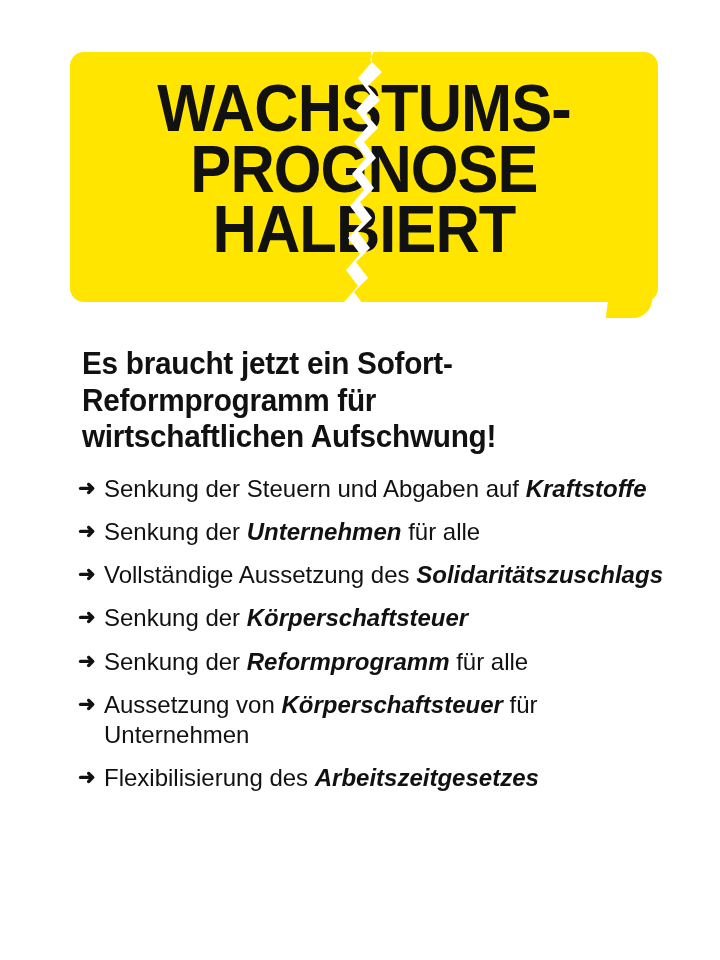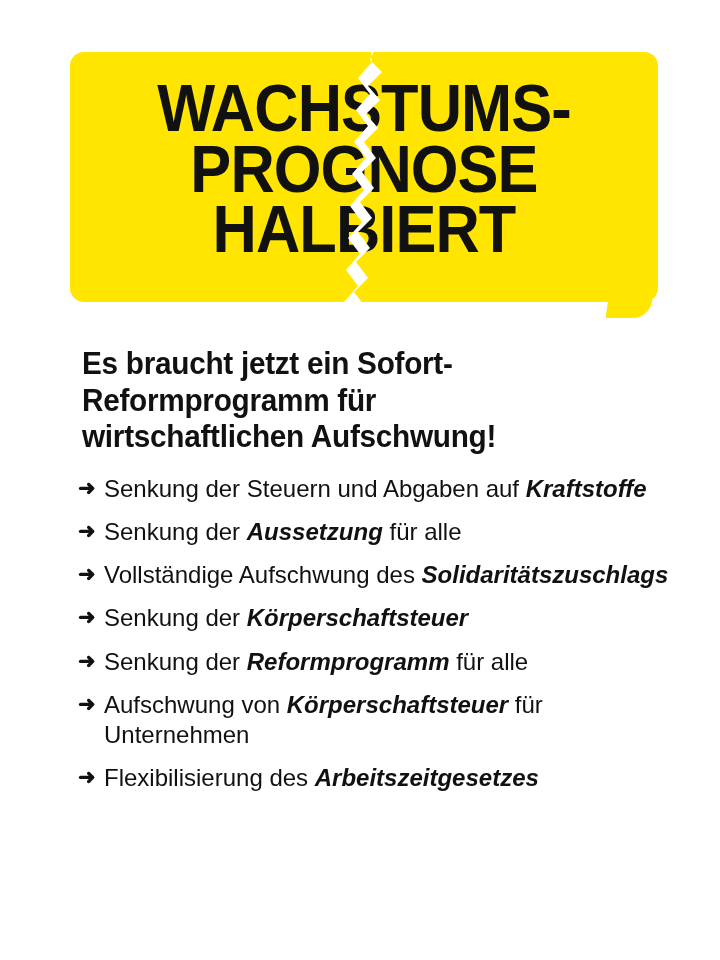--- a/index.html
+++ b/index.html
@@ -142,35 +142,35 @@
   <span>wirtschaftlichen Aufschwung!</span>
 </div>
 
 <ul class="bullets" id="bullet-list">
     <li>
       <span class="arrow">➜</span>
       <span class="btxt"><span>Senkung der Steuern und Abgaben auf </span><b>Kraftstoffe</b></span>
     </li>
     <li>
       <span class="arrow">➜</span>
-      <span class="btxt"><span>Senkung der </span><b>Aussetzung</b><span> für alle</span></span>
+      <span class="btxt"><span>Senkung der </span><b>Unternehmen</b><span> für alle</span></span>
     </li>
     <li>
       <span class="arrow">➜</span>
-      <span class="btxt"><span>Vollständige Aufschwung des </span><b>Solidaritätszuschlags</b></span>
+      <span class="btxt"><span>Vollständige Aussetzung des </span><b>Solidaritätszuschlags</b></span>
     </li>
     <li>
       <span class="arrow">➜</span>
       <span class="btxt"><span>Senkung der </span><b>Körperschaftsteuer</b></span>
     </li>
     <li>
       <span class="arrow">➜</span>
       <span class="btxt"><span>Senkung der </span><b>Reformprogramm</b><span> für alle</span></span>
     </li>
     <li>
       <span class="arrow">➜</span>
-      <span class="btxt"><span>Aufschwung von </span><b>Körperschaftsteuer</b><span> für Unternehmen</span></span>
+      <span class="btxt"><span>Aussetzung von </span><b>Körperschaftsteuer</b><span> für Unternehmen</span></span>
     </li>
     <li>
       <span class="arrow">➜</span>
       <span class="btxt"><span>Flexibilisierung des </span><b>Arbeitszeitgesetzes</b></span>
     </li>
   </ul>
 
 </body></html>

